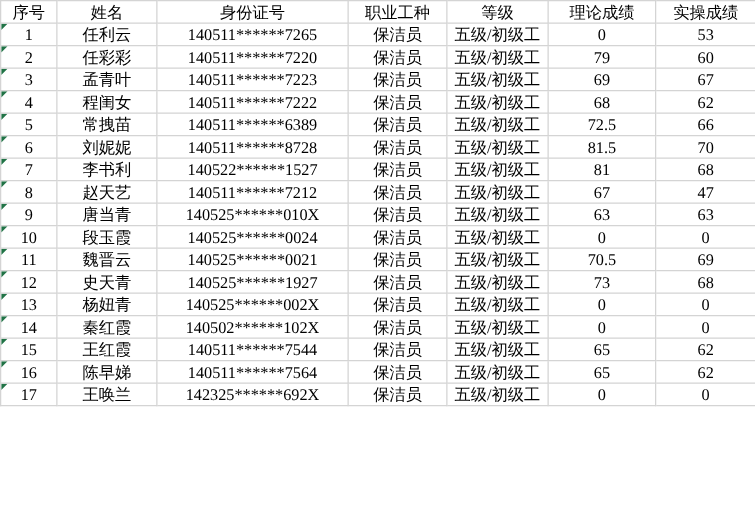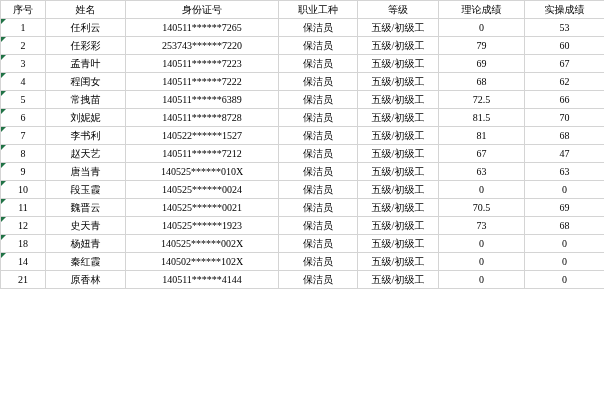--- a/index.html
+++ b/index.html
@@ -8,21 +8,21 @@
     background: #ffffff;
     width: 604px;
     height: 415px;
     overflow: hidden;
   }
   table.grid {
     border-collapse: collapse;
     table-layout: fixed;
     width: 604px;
     font-family: "Liberation Serif", "DejaVu Serif", serif;
-    font-size: 10px;
+    font-size: 13px;
     color: #000000;
   }
   table.grid tr {
     height: 18px;
   }
   table.grid td {
     border: 1px solid #d4d4d4;
     padding: 0;
     text-align: center;
     vertical-align: middle;
@@ -75,21 +75,21 @@
           <td><span class="cell-text">任利云</span></td>
           <td><span class="cell-text">140511******7265</span></td>
           <td><span class="cell-text">保洁员</span></td>
           <td><span class="cell-text">五级/初级工</span></td>
           <td><span class="cell-text">0</span></td>
           <td><span class="cell-text">53</span></td>
         </tr>
         <tr>
           <td><span class="flag"></span><span class="cell-text">2</span></td>
           <td><span class="cell-text">任彩彩</span></td>
-          <td><span class="cell-text">253743******7220</span></td>
+          <td><span class="cell-text">140511******7220</span></td>
           <td><span class="cell-text">保洁员</span></td>
           <td><span class="cell-text">五级/初级工</span></td>
           <td><span class="cell-text">79</span></td>
           <td><span class="cell-text">60</span></td>
         </tr>
         <tr>
           <td><span class="flag"></span><span class="cell-text">3</span></td>
           <td><span class="cell-text">孟青叶</span></td>
           <td><span class="cell-text">140511******7223</span></td>
           <td><span class="cell-text">保洁员</span></td>
@@ -165,48 +165,66 @@
           <td><span class="cell-text">魏晋云</span></td>
           <td><span class="cell-text">140525******0021</span></td>
           <td><span class="cell-text">保洁员</span></td>
           <td><span class="cell-text">五级/初级工</span></td>
           <td><span class="cell-text">70.5</span></td>
           <td><span class="cell-text">69</span></td>
         </tr>
         <tr>
           <td><span class="flag"></span><span class="cell-text">12</span></td>
           <td><span class="cell-text">史天青</span></td>
-          <td><span class="cell-text">140525******1923</span></td>
+          <td><span class="cell-text">140525******1927</span></td>
           <td><span class="cell-text">保洁员</span></td>
           <td><span class="cell-text">五级/初级工</span></td>
           <td><span class="cell-text">73</span></td>
           <td><span class="cell-text">68</span></td>
         </tr>
         <tr>
-          <td><span class="flag"></span><span class="cell-text">18</span></td>
+          <td><span class="flag"></span><span class="cell-text">13</span></td>
           <td><span class="cell-text">杨妞青</span></td>
           <td><span class="cell-text">140525******002X</span></td>
           <td><span class="cell-text">保洁员</span></td>
           <td><span class="cell-text">五级/初级工</span></td>
           <td><span class="cell-text">0</span></td>
           <td><span class="cell-text">0</span></td>
         </tr>
         <tr>
           <td><span class="flag"></span><span class="cell-text">14</span></td>
           <td><span class="cell-text">秦红霞</span></td>
           <td><span class="cell-text">140502******102X</span></td>
           <td><span class="cell-text">保洁员</span></td>
           <td><span class="cell-text">五级/初级工</span></td>
           <td><span class="cell-text">0</span></td>
           <td><span class="cell-text">0</span></td>
         </tr>
         <tr>
-          <td><span class="cell-text">21</span></td>
-          <td><span class="cell-text">原香林</span></td>
-          <td><span class="cell-text">140511******4144</span></td>
+          <td><span class="flag"></span><span class="cell-text">15</span></td>
+          <td><span class="cell-text">王红霞</span></td>
+          <td><span class="cell-text">140511******7544</span></td>
+          <td><span class="cell-text">保洁员</span></td>
+          <td><span class="cell-text">五级/初级工</span></td>
+          <td><span class="cell-text">65</span></td>
+          <td><span class="cell-text">62</span></td>
+        </tr>
+        <tr>
+          <td><span class="flag"></span><span class="cell-text">16</span></td>
+          <td><span class="cell-text">陈早娣</span></td>
+          <td><span class="cell-text">140511******7564</span></td>
+          <td><span class="cell-text">保洁员</span></td>
+          <td><span class="cell-text">五级/初级工</span></td>
+          <td><span class="cell-text">65</span></td>
+          <td><span class="cell-text">62</span></td>
+        </tr>
+        <tr>
+          <td><span class="flag"></span><span class="cell-text">17</span></td>
+          <td><span class="cell-text">王唤兰</span></td>
+          <td><span class="cell-text">142325******692X</span></td>
           <td><span class="cell-text">保洁员</span></td>
           <td><span class="cell-text">五级/初级工</span></td>
           <td><span class="cell-text">0</span></td>
           <td><span class="cell-text">0</span></td>
         </tr>
       </tbody>
   </table>
 </div>
 
 </body></html>

